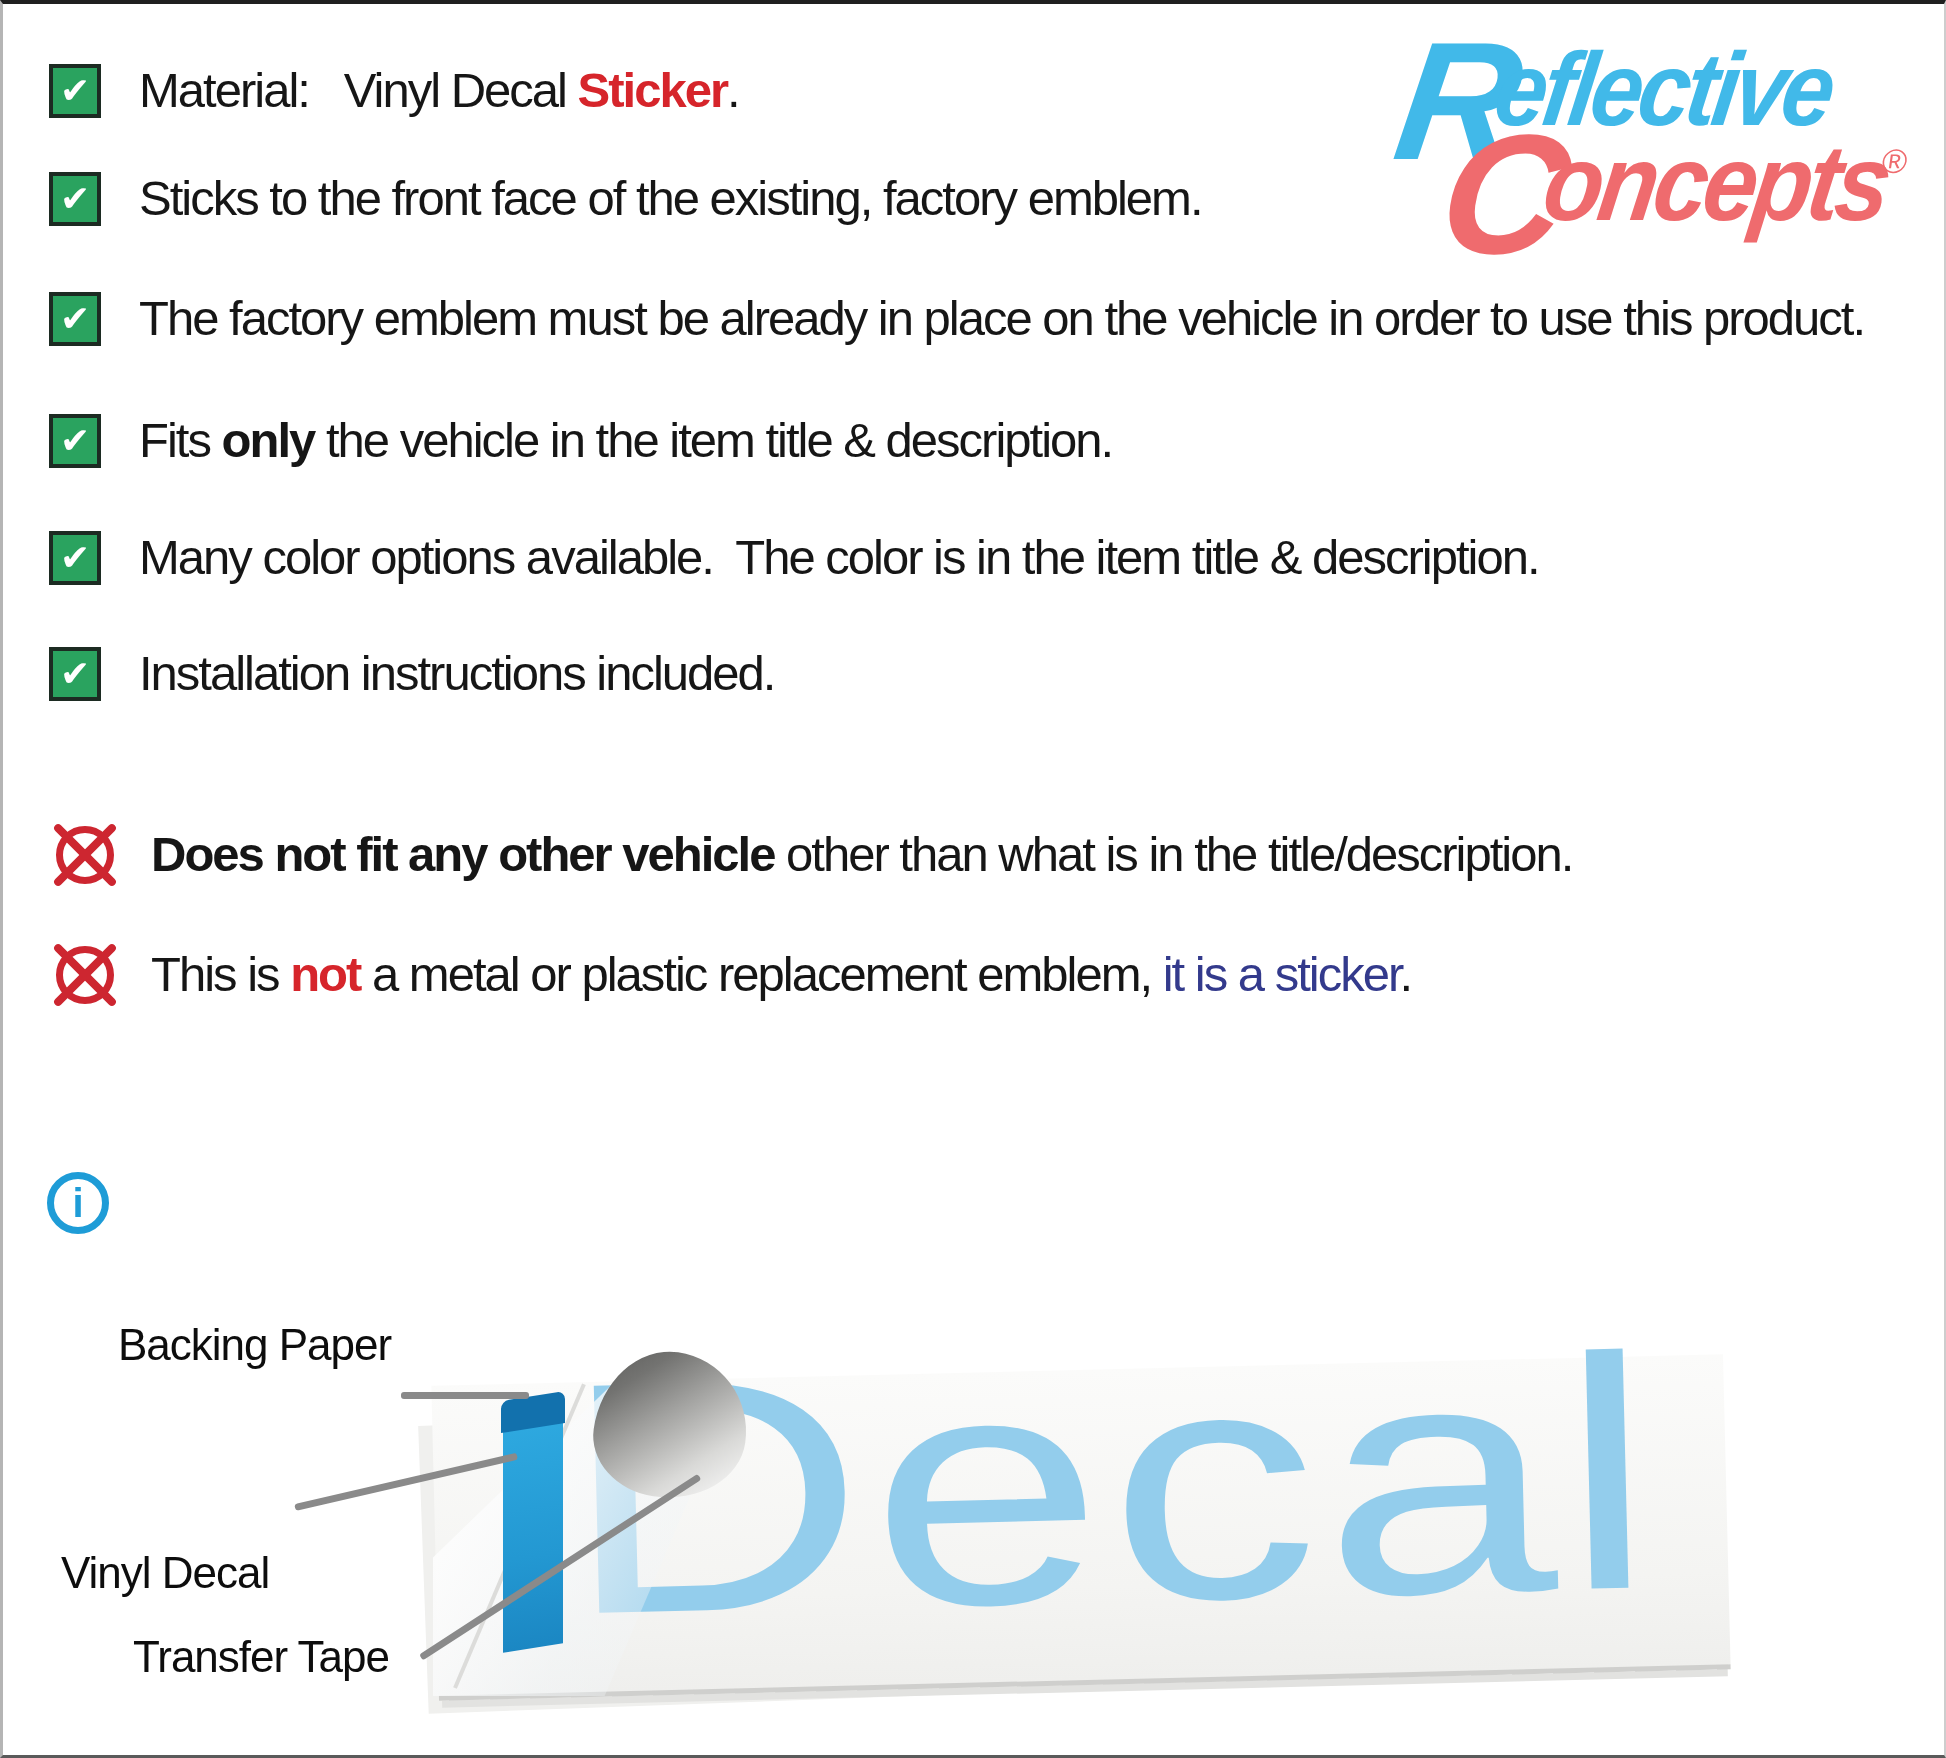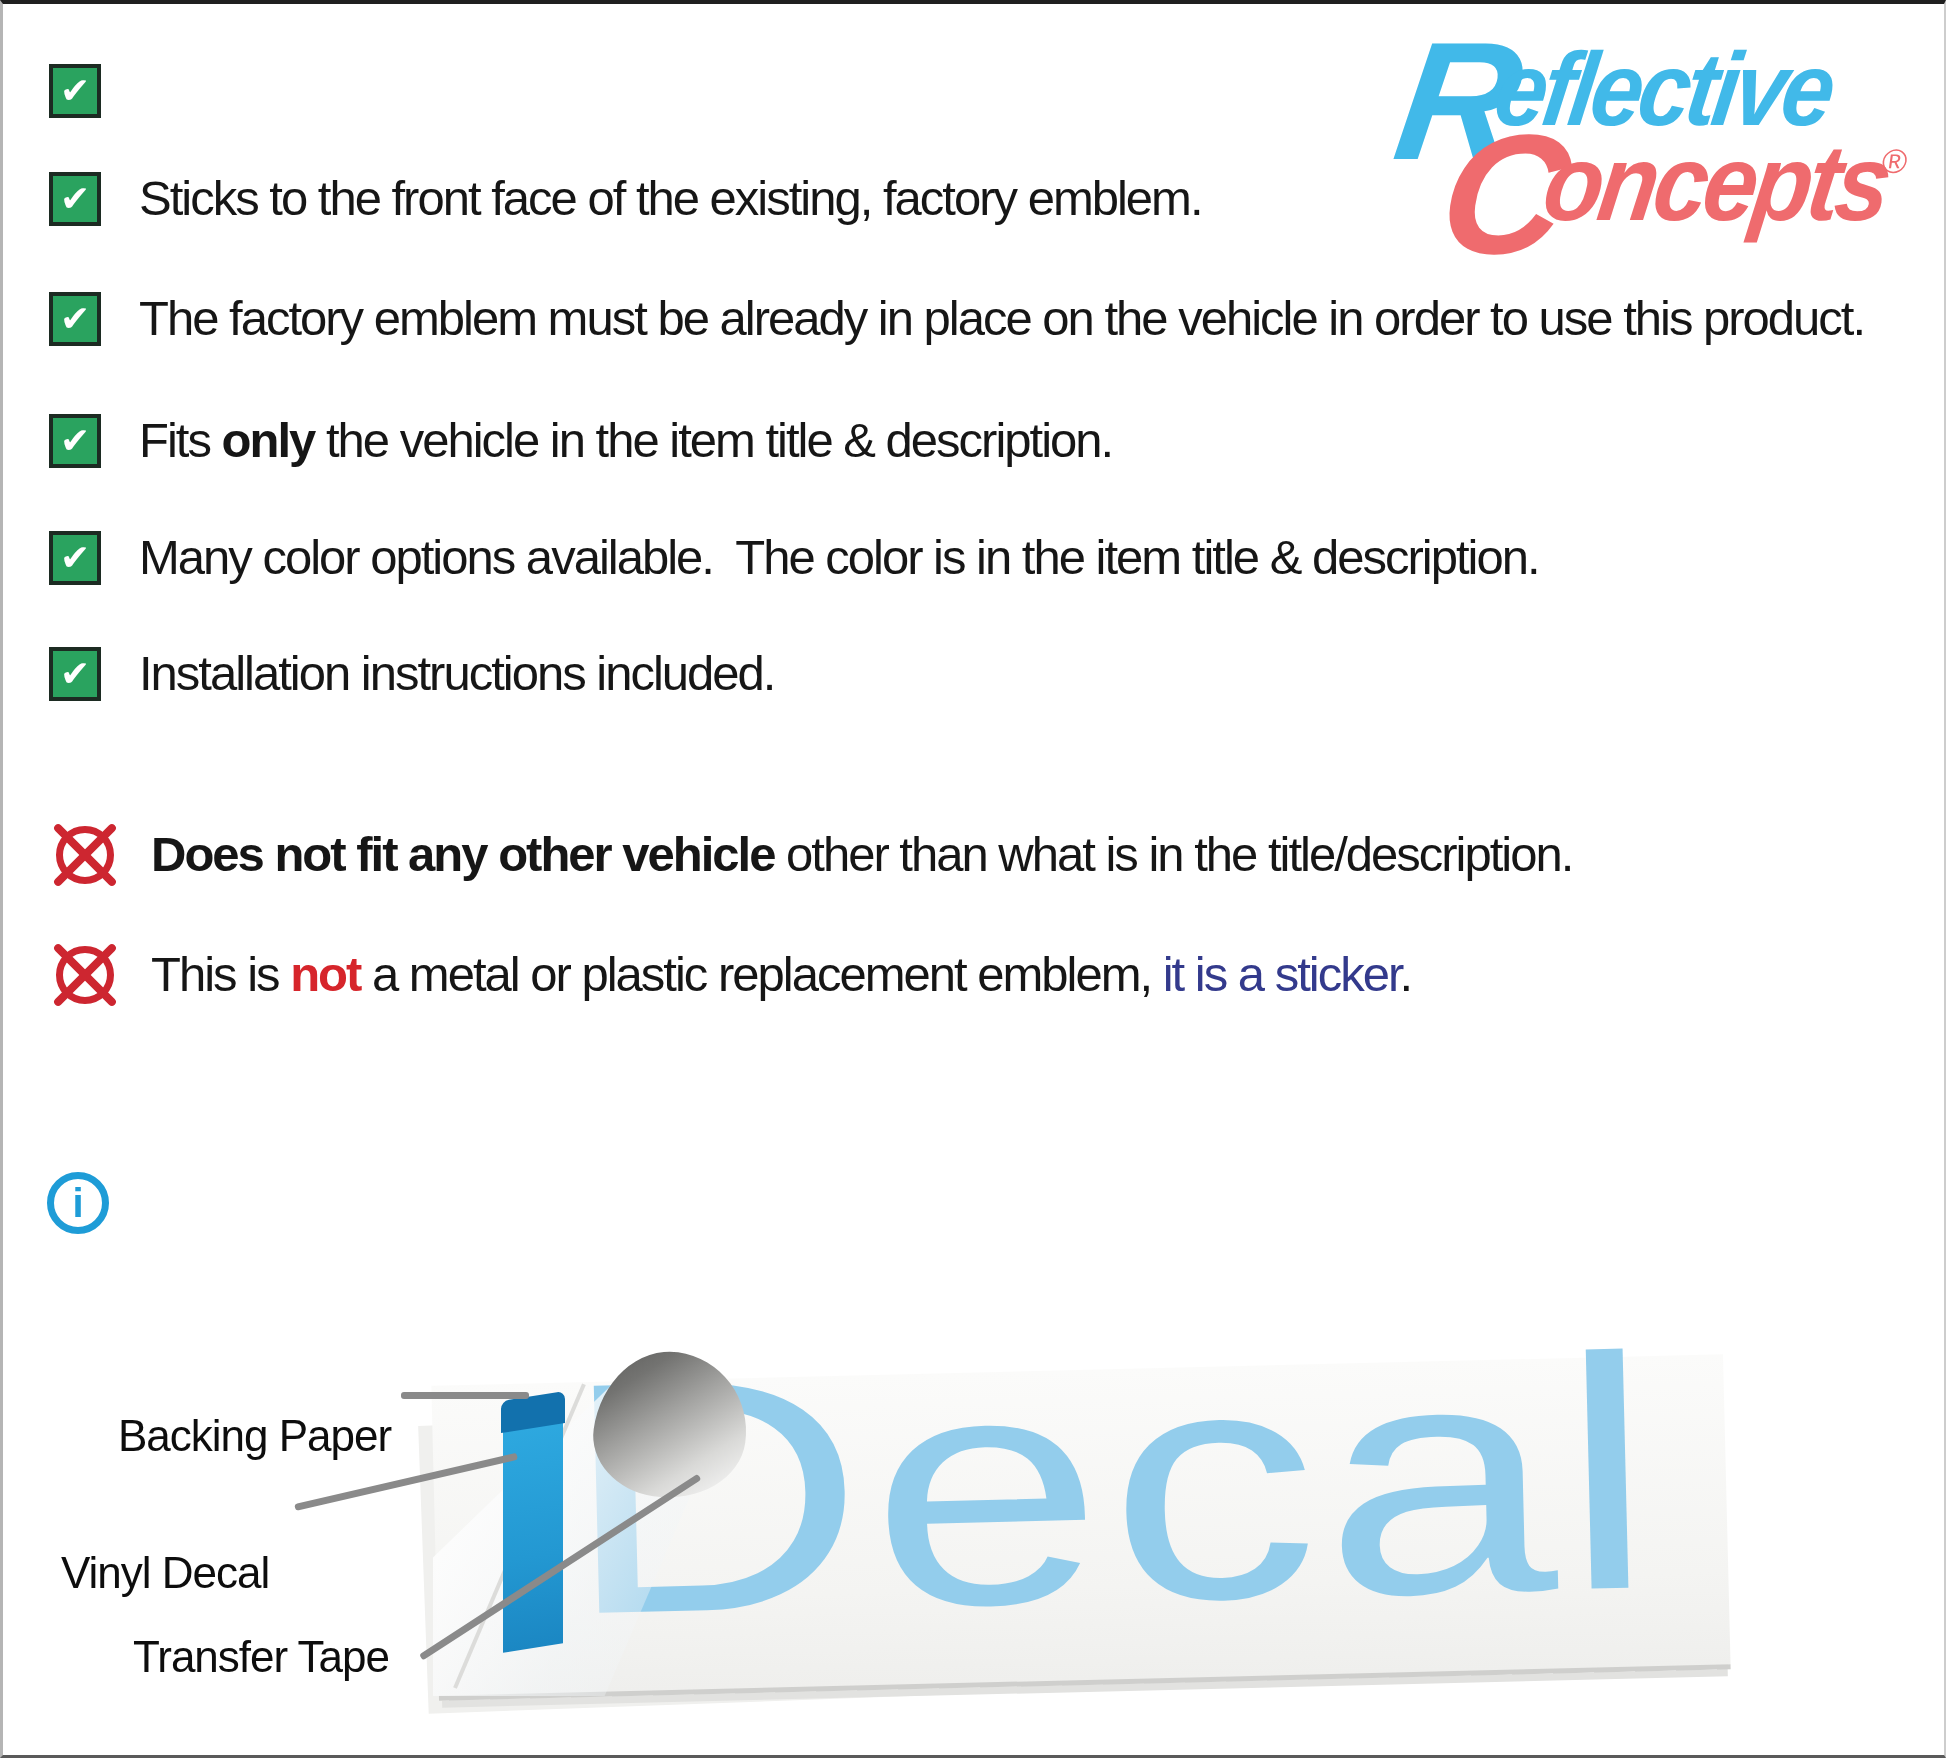--- a/index.html
+++ b/index.html
@@ -44,21 +44,21 @@
   .logo{position:absolute;left:1392px;top:18px;width:540px;height:210px;
         font-style:italic;font-weight:700;transform:skewX(-8deg);}
   .logo span{position:absolute;line-height:0.8;white-space:nowrap;}
   .capR{left:0;top:12px;font-size:168px;color:#41b9e9;}
   .restR{left:96px;top:26px;font-size:104px;color:#41b9e9;letter-spacing:-5px;transform:scaleX(0.9);transform-origin:left;}
   .capC{left:58px;top:104px;font-size:170px;color:#ef6b6e;}
   .restC{left:158px;top:118px;font-size:108px;color:#ef6b6e;letter-spacing:-5px;transform:scaleX(0.9);transform-origin:left;}
   .reg{left:492px;top:126px;font-size:34px;color:#ef6b6e;font-weight:400;font-style:normal;}
   
   .label{position:absolute;font-size:44px;color:#0d0d0d;letter-spacing:-1px;white-space:nowrap;z-index:9;}
-  .lbl-backing{left:115px;top:1407px;text-align:right;}
+  .lbl-backing{left:115px;top:1316px;text-align:right;}
   .lbl-vinyl{left:58px;top:1544px;}
   .lbl-tape{left:130px;top:1628px;}
   .leader{position:absolute;height:7px;background:#8a8a8a;border-radius:3px;transform-origin:left center;z-index:9;}
   .ld-backing{left:398px;top:1388px;width:128px;}
   .ld-vinyl{left:292px;top:1500px;width:228px;transform:rotate(-13deg);}
   .ld-tape{left:418px;top:1650px;width:332px;transform:rotate(-33deg);}
   .sheet-under{position:absolute;left:420px;top:1398px;width:1300px;height:288px;background:#f0f0ee;
                transform:rotate(-2.1deg);z-index:1;}
   .sheet{position:absolute;left:432px;top:1366px;width:1292px;height:310px;z-index:2;
          background:linear-gradient(180deg,#fbfbfa 0%,#f4f4f2 70%,#efefed 100%);
@@ -91,20 +91,21 @@
     <span class="restR">eflective</span>
     <span class="capC">C</span>
     <span class="restC">oncepts</span>
     <span class="reg">®</span>
   </div>
 
   <div class="row r1">
     <div class="checkbox">
         <span class="tick">✔</span>
       </div>
+    <div class="row-text"><span>Material:   Vinyl Decal </span><span class="red">Sticker</span><span>.</span></div>
   </div>
 
   <div class="row r2">
     <div class="checkbox">
         <span class="tick">✔</span>
       </div>
     <div class="row-text"><span>Sticks to the front face of the existing, factory emblem.</span></div>
   </div>
 
   <div class="row r3">

